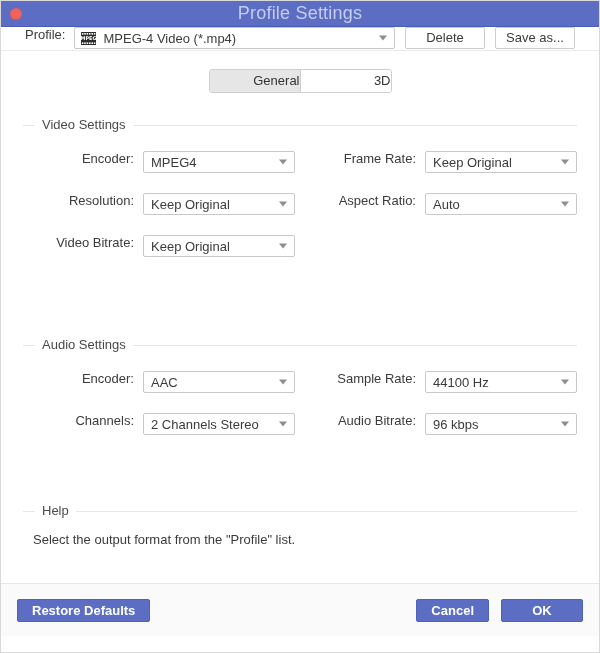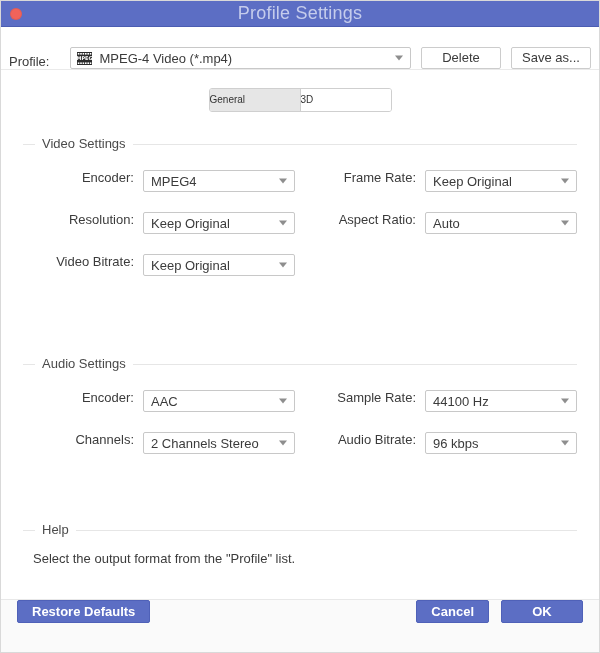--- a/index.html
+++ b/index.html
@@ -51,24 +51,24 @@
     cursor: pointer;
   }
   .title-text {
     font-size: 18px;
     color: #c5ccec;
     letter-spacing: 0.2px;
   }
 
   
   .profile-row {
-    height: 43px;
-    display: flex;
-    align-items: flex-end;
-    padding: 0 8px;
+    height: 24px;
+    display: flex;
+    align-items: flex-start;
+    padding: 0 24px;
     box-sizing: border-box;
     border-bottom: 1px solid #eaeaea;
     background: #ffffff;
   }
   .profile-label {
     font-size: 13px;
     color: #3b3b3b;
     margin-right: 9px;
   }
   .profile-select {
@@ -77,21 +77,20 @@
     background: #ffffff;
     border: 1px solid #c8c8c8;
     border-radius: 2px;
     display: flex;
     align-items: center;
     padding: 0 6px;
     box-sizing: border-box;
     cursor: pointer;
     position: relative;
     max-width: 347px;
-    margin-left: 12px;
   }
   .mpeg-icon {
     width: 15px;
     height: 13px;
     margin-right: 7px;
     flex: 0 0 auto;
   }
   .profile-value {
     font-size: 13px;
     color: #3b3b3b;
@@ -135,22 +134,22 @@
     display: flex;
     border: 1px solid #cfcfcf;
     border-radius: 3px;
     overflow: hidden;
     background: #ffffff;
   }
   .tab {
     width: 90px;
     height: 22px;
     line-height: 22px;
-    text-align: left;
-    font-size: 10px;
+    text-align: right;
+    font-size: 13px;
     color: #333333;
     cursor: pointer;
     background: #ffffff;
   }
   .tab.active {
     background: #e6e6e6;
   }
   .tab + .tab {
     border-left: 1px solid #cfcfcf;
   }
@@ -214,26 +213,26 @@
     padding: 20px 0 0 10px;
     font-size: 13px;
     color: #3b3b3b;
   }
 
   
   .footer {
     position: absolute;
     left: 0;
     right: 0;
-    bottom: 0;
+    bottom: 16px;
     height: 53px;
     background: #fafafa;
     border-top: 1px solid #e8e8e8;
     display: flex;
-    align-items: flex-start;
+    align-items: center;
     padding: 0 16px;
     box-sizing: border-box;
   }
   .btn-blue {
     height: 23px;
     background: #5c6ec4;
     border: 1px solid #4f61b8;
     border-radius: 2px;
     color: #ffffff;
     font-family: "Liberation Sans", sans-serif;

